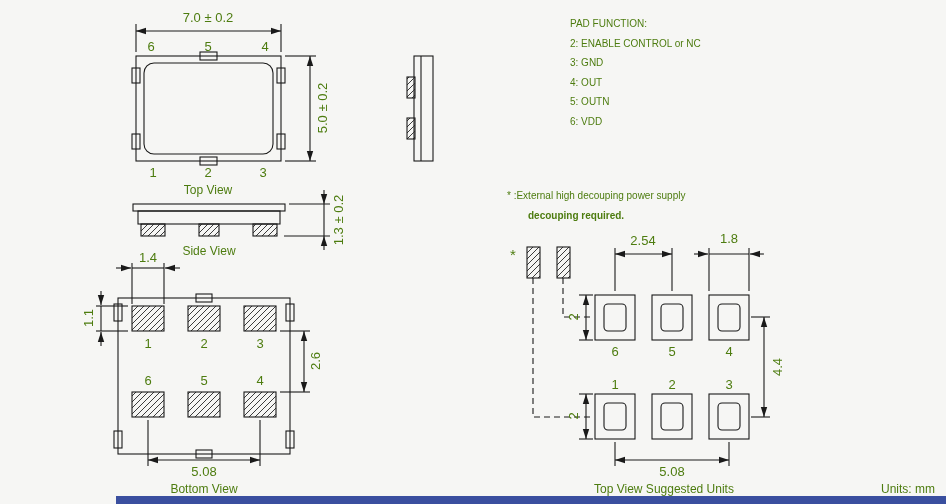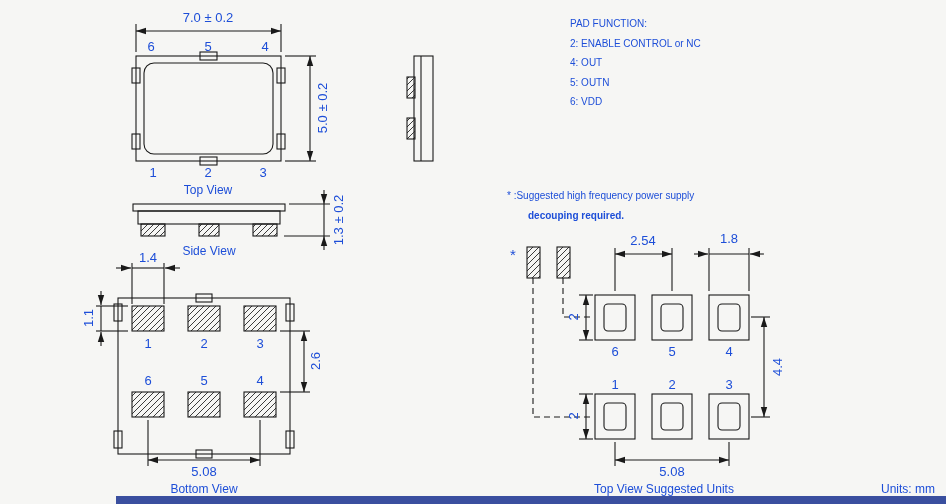--- a/index.html
+++ b/index.html
@@ -1,17 +1,17 @@
 <!DOCTYPE html>
 <html><head>
 <meta charset="utf-8">
 <style>
   html,body{margin:0;padding:0;background:#e8e8e8;}
   #stage{position:relative;width:946px;height:504px;background:#f6f6f4;overflow:hidden;
-         font-family:"Liberation Sans",sans-serif;color:#1d4ed8;}
+         font-family:"Liberation Sans",sans-serif;color:#4d7c0f;}
   #stage svg{position:absolute;left:0;top:0;}
   .t{position:absolute;font-size:13px;line-height:1;white-space:nowrap;
      transform:translate(-50%,-50%);}
   .rot{transform:translate(-50%,-50%) rotate(-90deg);}
   .lbl{font-size:12px;}
   .star{font-size:15px;}
   .blk{position:absolute;font-size:10px;line-height:19.5px;white-space:nowrap;}
   .indent{padding-left:21px;font-weight:bold;}
   #footer-bar{position:absolute;left:116px;right:0;top:496px;height:8px;background:#3a4f9f;}
 </style>
@@ -168,27 +168,28 @@
   <div class="t" style="left:148px;top:380px">6</div>
   <div class="t" style="left:204px;top:380px">5</div>
   <div class="t" style="left:260px;top:380px">4</div>
   <div class="t rot" style="left:315px;top:361px">2.6</div>
   <div class="t" style="left:204px;top:471px">5.08</div>
   <div class="t lbl" style="left:204px;top:489px">Bottom View</div>
 
   <div class="blk" style="left:570px;top:14px">
     <div>PAD FUNCTION:</div>
     <div>2: ENABLE CONTROL or NC</div>
+    <div>3: GND</div>
     <div>4: OUT</div>
     <div>5: OUTN</div>
     <div>6: VDD</div>
   </div>
 
   <div class="blk" style="left:507px;top:186px">
-    <div>* :Suggested high frequency power supply</div>
+    <div>* :External high decouping power supply</div>
     <div class="indent">decouping required.</div>
   </div>
 
   <div class="t star" style="left:513px;top:254px">*</div>
   <div class="t" style="left:643px;top:240px">2.54</div>
   <div class="t" style="left:729px;top:238px">1.8</div>
   <div class="t rot" style="left:573px;top:317px">2</div>
   <div class="t rot" style="left:573px;top:416px">2</div>
   <div class="t rot" style="left:777px;top:367px">4.4</div>
   <div class="t" style="left:672px;top:471px">5.08</div>

